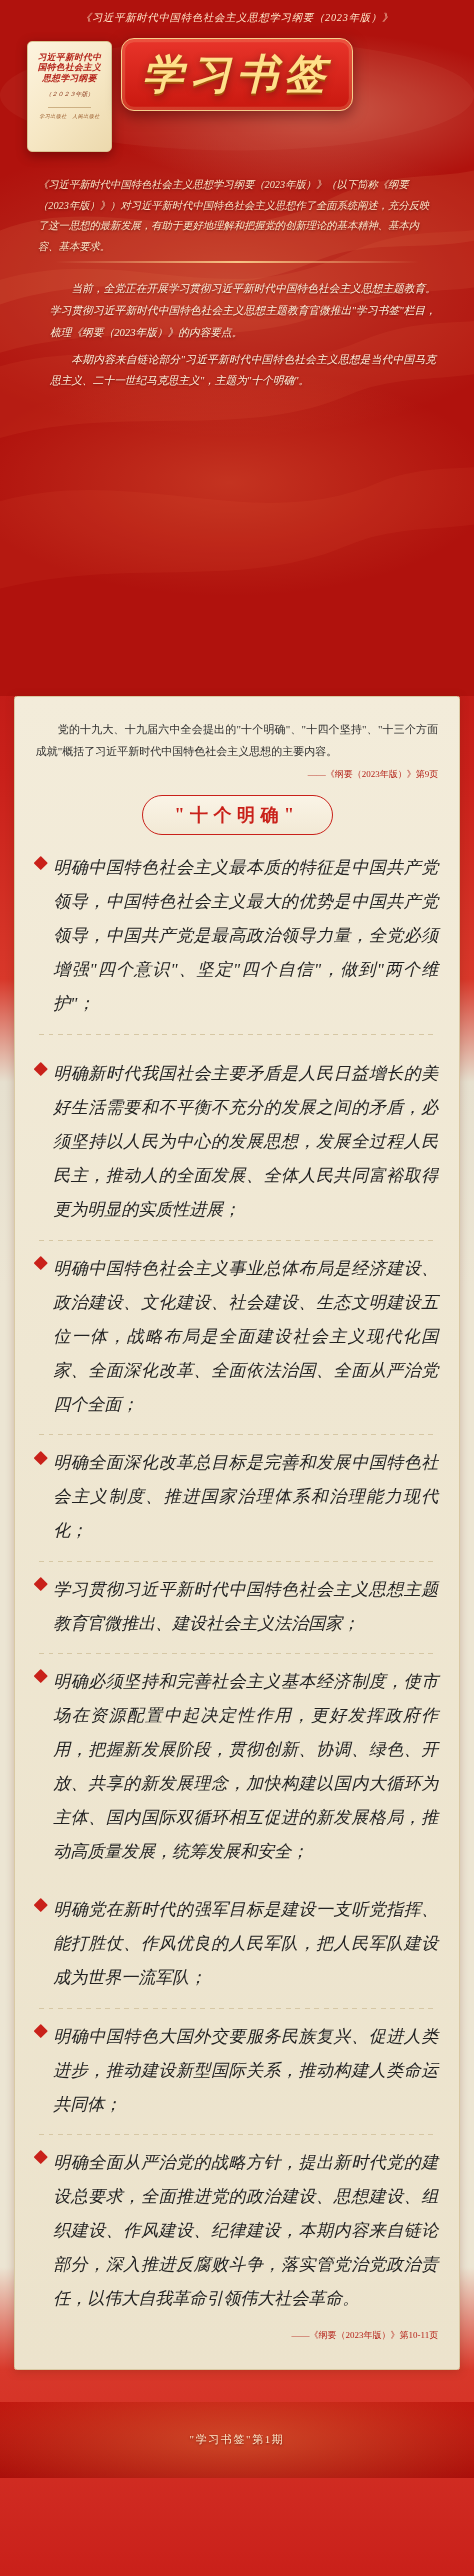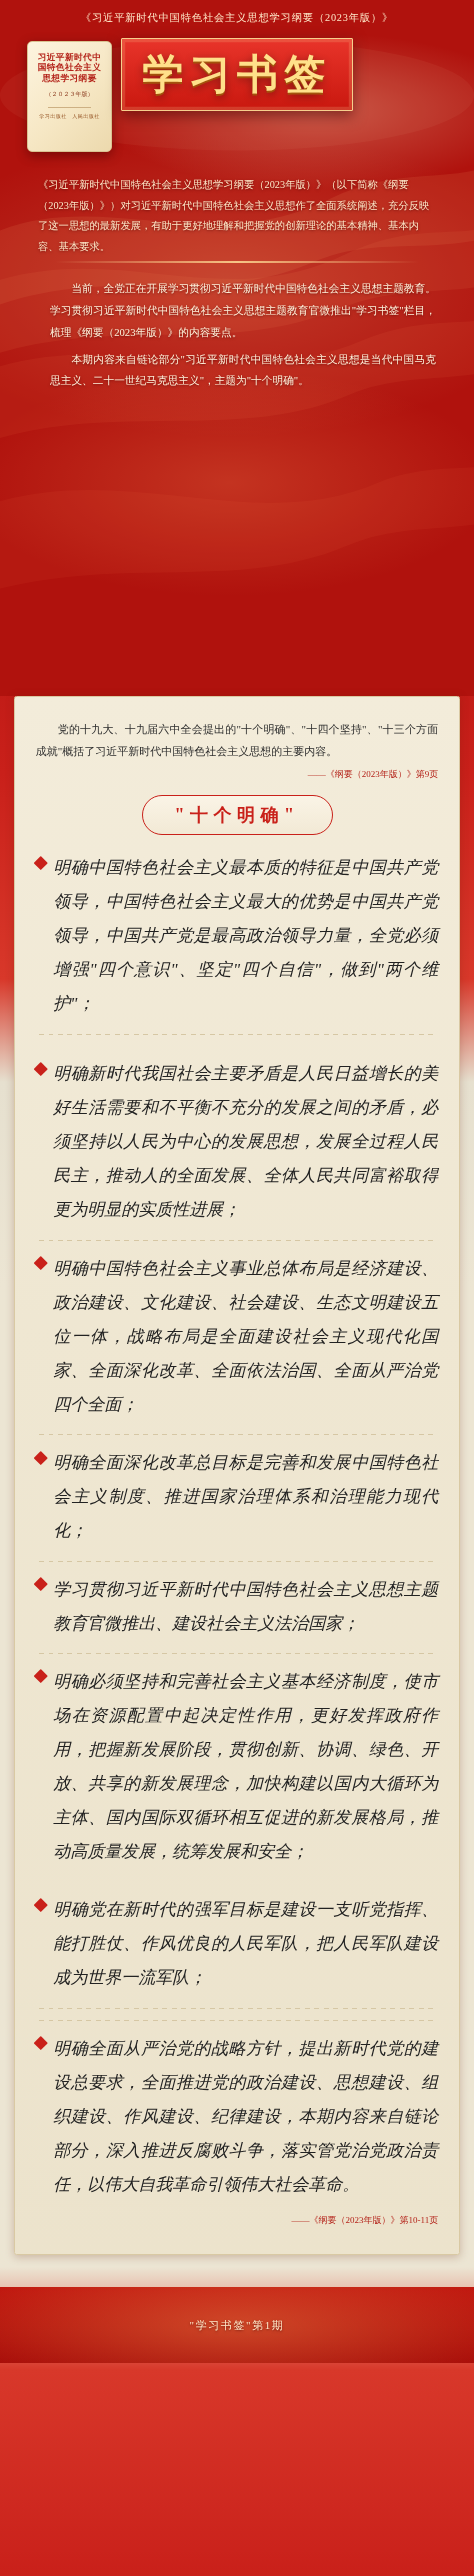--- a/index.html
+++ b/index.html
@@ -21,20 +21,21 @@
   .header {
     position: relative;
     width: 474px;
     height: 696px;
     background:
       radial-gradient(ellipse 553px 206px at 50% 95px, rgba(255,170,90,0.45), rgba(255,170,90,0) 70%),
       radial-gradient(ellipse 411px 237px at 50% 340px, rgba(255,120,60,0.35), rgba(255,120,60,0) 70%),
       linear-gradient(180deg,#b9150f 0%, #c51d14 12%, #d1281c 28%, #c01a13 46%, #ac0f0b 66%, #9e0a08 84%, #98++0807 100%);
     background-color: #b0120d;
     overflow: hidden;
+    font-style: italic;
   }
   .swirl {
     position: absolute;
     border-radius: 50%;
     pointer-events: none;
   }
   .s1 { width: 711px; height: 332px; left: -126px; top: 119px;
         background: radial-gradient(ellipse at 50% 50%, rgba(255,200,140,0.22), rgba(255,200,140,0) 65%); }
   .s2 { width: 553px; height: 237px; left: -47px; top: 364px;
         background: radial-gradient(ellipse at 50% 50%, rgba(255,150,90,0.25), rgba(255,150,90,0) 68%); }
@@ -97,21 +98,21 @@
     left: 0; right: 0;
     top: 38px;
     text-align: center;
     z-index: 7;
   }
   .main-title .plaque {
     display: inline-block;
     padding: 8px 20.6px;
     background: linear-gradient(180deg,#e8342a 0%, #c9180f 100%);
     border: 1.6px solid #f6cf8d;
-    border-radius: 1px;
+    border-radius: 13px;
     box-shadow: 0 4.7px 14.2px rgba(60,0,0,.5), inset 0 0 0 3.2px rgba(255,220,160,.18);
   }
   .main-title .txt {
     font-size: 41px;
     font-weight: bold;
     letter-spacing: 6.3px;
     color: #ffe08a;
     text-shadow: 0 1.6px 0 #a3520c, 0 3.2px 8px rgba(0,0,0,.45);
     font-family: "Liberation Serif", serif;
   }
@@ -341,20 +342,24 @@
         <div class="item-text">明确必须坚持和完善社会主义基本经济制度，使市场在资源配置中起决定性作用，更好发挥政府作用，把握新发展阶段，贯彻创新、协调、绿色、开放、共享的新发展理念，加快构建以国内大循环为主体、国内国际双循环相互促进的新发展格局，推动高质量发展，统筹发展和安全；</div>
       </div>
       <div class="divider"></div>
 
       <div class="item">
         <span class="diamond"></span>
         <div class="item-text">明确党在新时代的强军目标是建设一支听党指挥、能打胜仗、作风优良的人民军队，把人民军队建设成为世界一流军队；</div>
       </div>
       <div class="divider"></div>
 
+      <div class="item">
+        <span class="diamond"></span>
+        <div class="item-text">明确中国特色大国外交要服务民族复兴、促进人类进步，推动建设新型国际关系，推动构建人类命运共同体；</div>
+      </div>
       <div class="divider"></div>
 
       <div class="item">
         <span class="diamond"></span>
         <div class="item-text">明确全面从严治党的战略方针，提出新时代党的建设总要求，全面推进党的政治建设、思想建设、组织建设、作风建设、纪律建设，本期内容来自链论部分，深入推进反腐败斗争，落实管党治党政治责任，以伟大自我革命引领伟大社会革命。</div>
       </div>
 
       <div class="cite" style="margin-top:3px;margin-bottom:0;">——《纲要（2023年版）》第10-11页</div>
     </div>
   </div>

